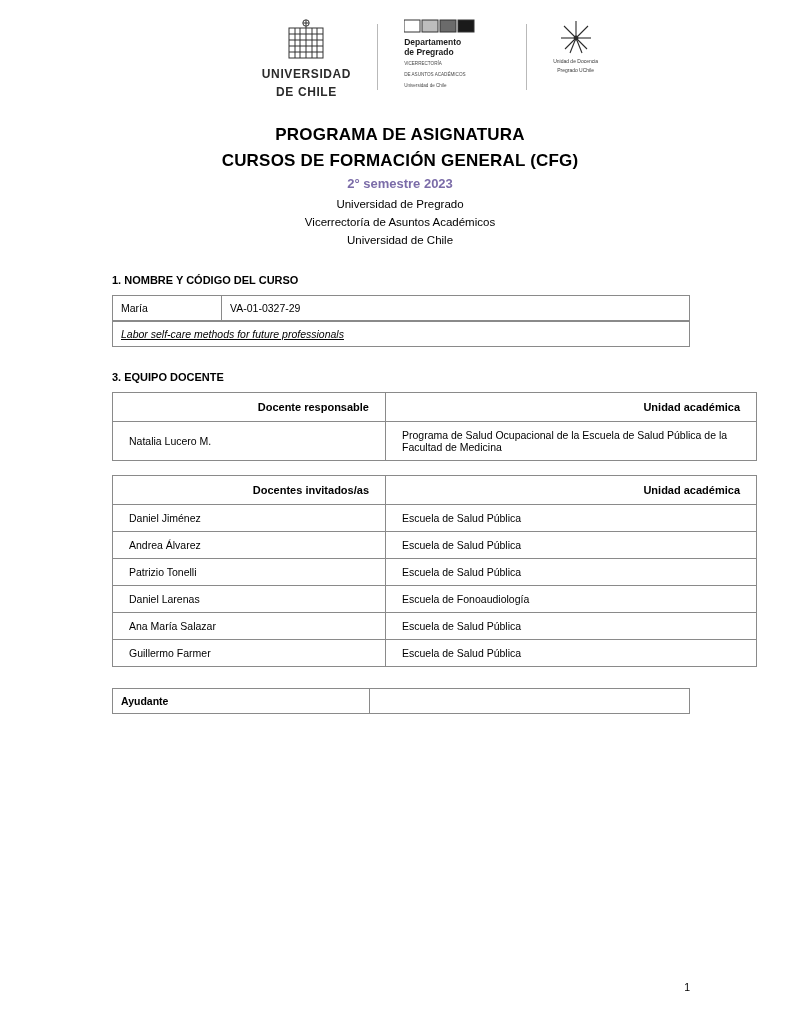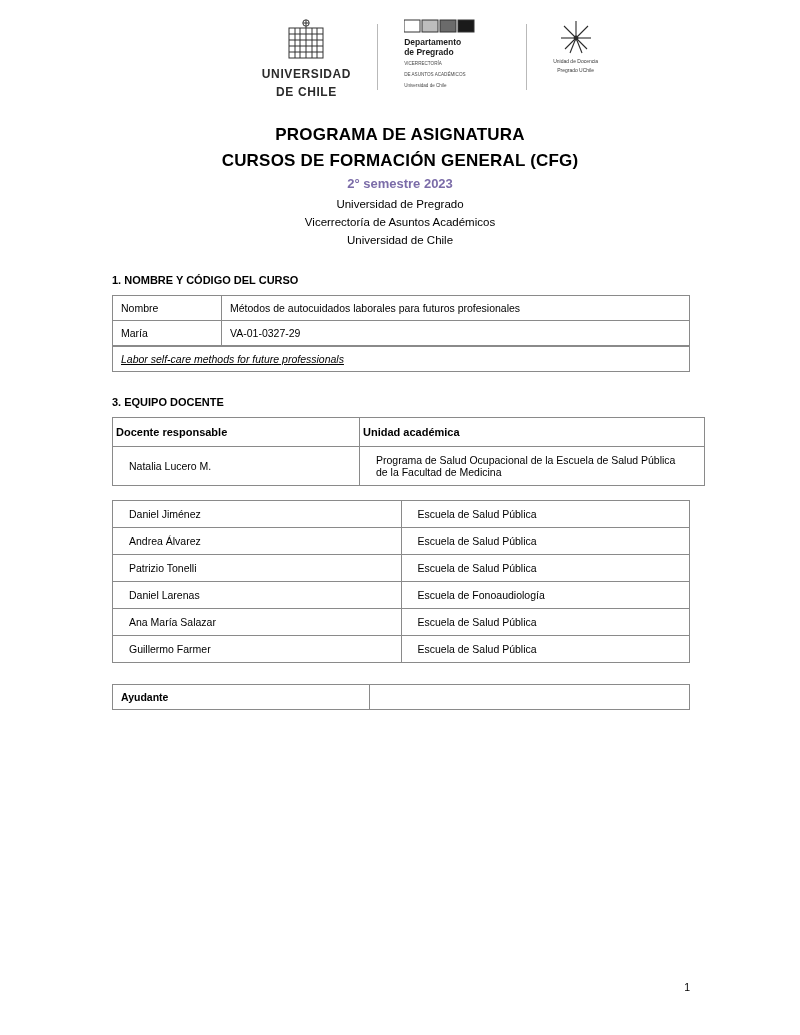--- a/index.html
+++ b/index.html
@@ -156,24 +156,24 @@
   }
   .row-h { height: 19px; }
   .english td {
     font-style: italic;
     font-size: 10.5px;
     padding: 7px 9px;
     text-decoration: underline;
   }
   table.team { margin-bottom: 0; }
   table.team th {
-    text-align: left;
+    text-align: right;
     font-weight: bold;
     font-size: 11px;
-    padding: 8px 3px;
+    padding: 8px 16px;
   }
   table.team td {
     font-size: 10.5px;
     padding: 7px 16px;
   }
   .col-a { width: 240px; }
   .col-b { width: 338px; }
   .spacer-14 { height: 14px; }
   .spacer-20 { height: 21px; }
   .ayudante td {
@@ -272,24 +272,20 @@
     <div class="t3">Vicerrectoría de Asuntos Académicos</div>
     <div class="t3">Universidad de Chile</div>
   </div>
 
   <div class="content">
 
     <div class="section-head">1. NOMBRE Y CÓDIGO DEL CURSO</div>
 
     <table class="doc">
       <tbody>
-          <tr class="row-h">
-        <td class="cell-label">Nombre</td>
-        <td>Métodos de autocuidados laborales para futuros profesionales</td>
-      </tr>
       <tr class="row-h">
         <td class="cell-label">María</td>
         <td>VA-01-0327-29</td>
       </tr>
     </tbody>
       </table>
 
 
     <table class="doc english">
       <tbody>
@@ -311,20 +307,24 @@
         <td>Natalia Lucero M.</td>
         <td>Programa de Salud Ocupacional de la Escuela de Salud Pública de la Facultad de Medicina</td>
       </tr>
     </tbody>
       </table>
 
     <div class="spacer-14"></div>
 
     <table class="doc team">
       <tbody>
+          <tr>
+        <th class="col-a">Docentes invitados/as</th>
+        <th class="col-b">Unidad académica</th>
+      </tr>
       <tr>
         <td>Daniel Jiménez</td>
         <td>Escuela de Salud Pública</td>
       </tr>
       <tr>
         <td>Andrea Álvarez</td>
         <td>Escuela de Salud Pública</td>
       </tr>
       <tr>
         <td>Patrizio Tonelli</td>

